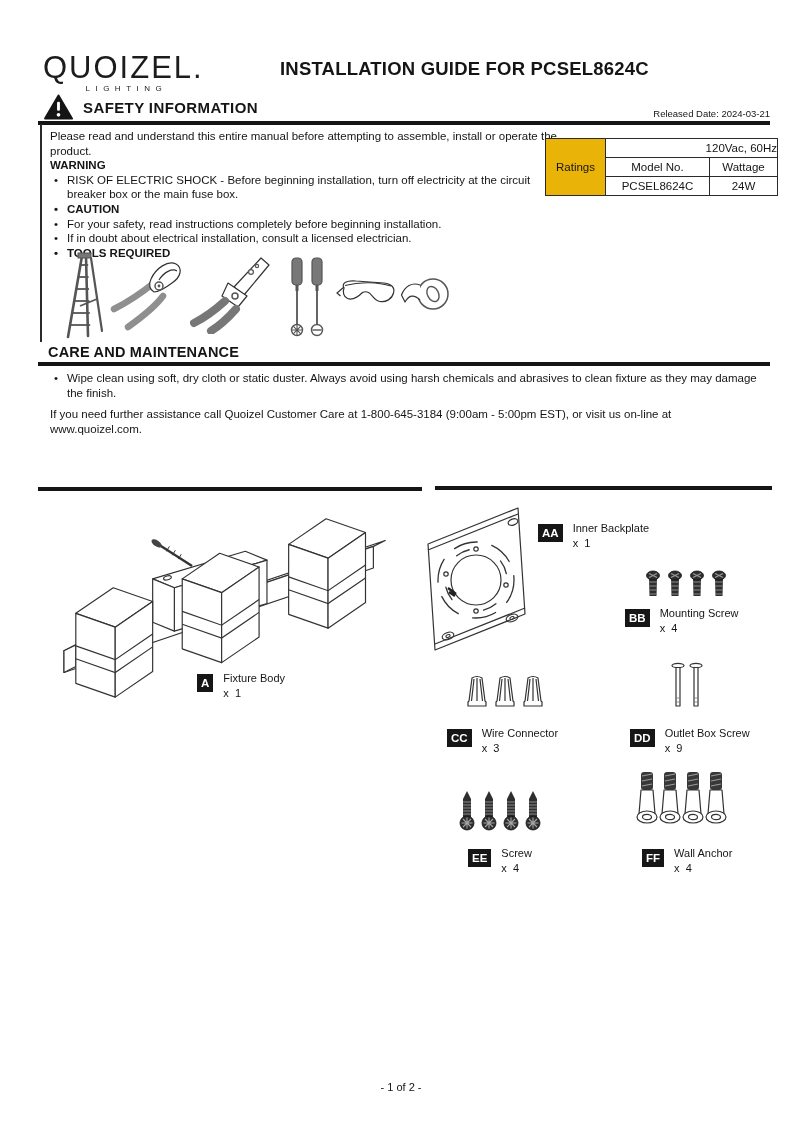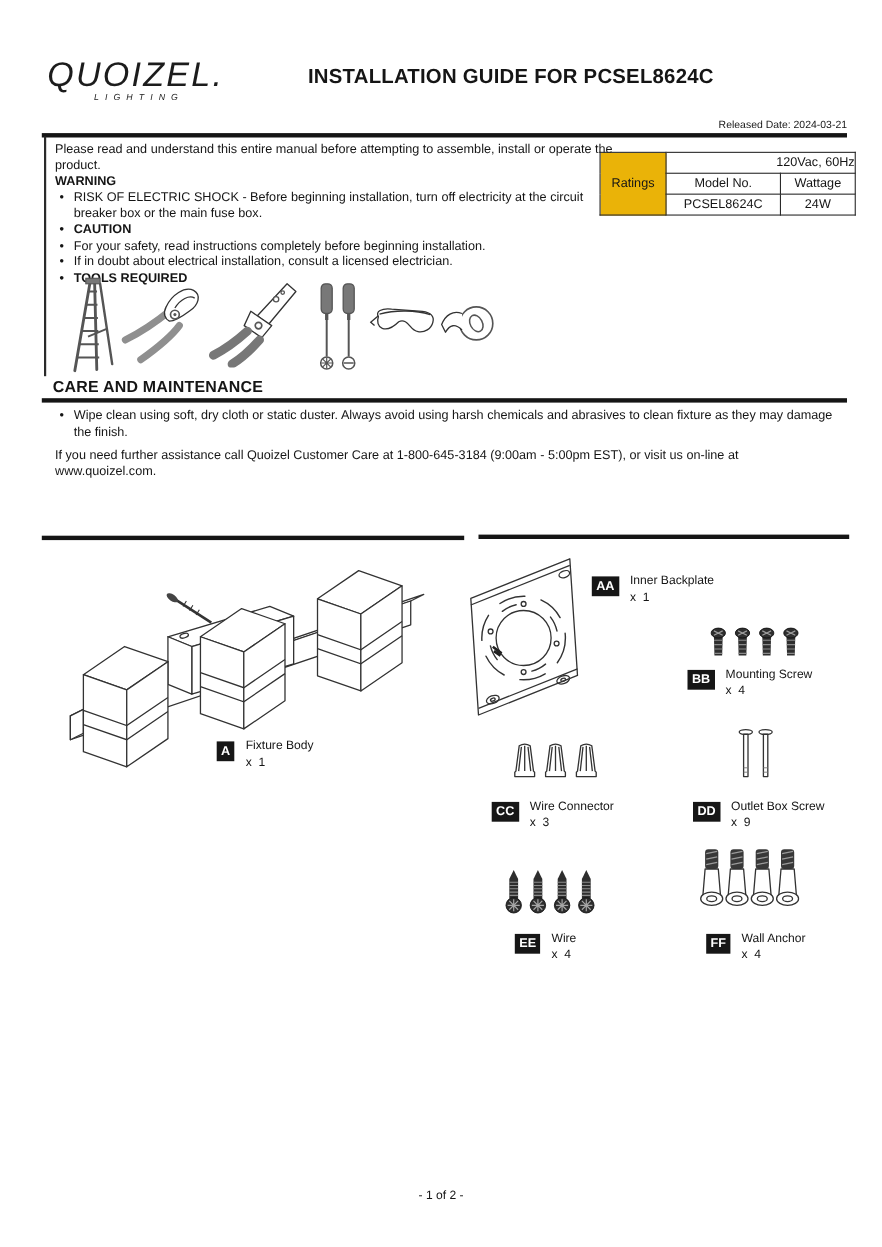--- a/index.html
+++ b/index.html
@@ -4,21 +4,21 @@
 <style>
   * { margin:0; padding:0; box-sizing:border-box; }
   html,body { background:#ffffff; }
   .page {
     position:relative; width:802px; height:1134px; background:#fff;
     font-family:"Liberation Sans","DejaVu Sans",sans-serif; color:#151515;
     overflow:hidden; margin:0 auto;
   }
 
   
-  .logo { position:absolute; left:43px; top:50px;font-style:italic; }
+  .logo { position:absolute; left:43px; top:50px; }
   .logo-brand { font-size:31px; letter-spacing:2px; font-weight:400; color:#1c1c1c; }
   .logo-sub { font-size:8px; letter-spacing:5.5px; text-align:center; margin-top:-2px; padding-left:6px; color:#1c1c1c; }
 
   .doc-title { position:absolute; left:280px; top:58px; font-size:18.5px; font-weight:bold; letter-spacing:0.2px; }
 
   
   .sec-head { position:absolute; display:flex; align-items:center; gap:10px; font-weight:bold; }
   .safety-head { left:44px; top:94px; }
   .safety-head .sec-title { font-size:15px; letter-spacing:0.4px; }
   .released { position:absolute; right:32px; top:108px; font-size:9.5px; }
@@ -71,20 +71,28 @@
 <body>
 
 <div class="page">
 
   <div class="logo">
     <div class="logo-brand">QUOIZEL.</div>
     <div class="logo-sub">LIGHTING</div>
   </div>
   <h1 class="doc-title">INSTALLATION GUIDE FOR PCSEL8624C</h1>
 
+  <div class="sec-head safety-head">
+    <svg width="29" height="26" viewBox="0 0 30 27" style="position:static">
+      <path d="M15,1.5 L29,25.5 L1,25.5 Z" fill="#151515" stroke="#151515" stroke-width="2" stroke-linejoin="round"></path>
+      <rect x="13.5" y="8" width="3" height="9.5" rx="1.4" fill="#fff"></rect>
+      <circle cx="15" cy="21.6" r="1.9" fill="#fff"></circle>
+    </svg>
+    <span class="sec-title">SAFETY INFORMATION</span>
+  </div>
   <div class="released">Released Date: 2024-03-21</div>
   <div class="rule rule-safety"></div>
   <div class="vline-safety"></div>
 
   <div class="safety-text">
     <div>Please read and understand this entire manual before attempting to assemble, install or operate the product.</div>
     <div class="bold">WARNING</div>
     <div class="bullet">RISK OF ELECTRIC SHOCK - Before beginning installation, turn off electricity at the circuit breaker box or the main fuse box.</div>
     <div class="bullet bold">CAUTION</div>
     <div class="bullet">For your safety, read instructions completely before beginning installation.</div>
@@ -389,21 +397,21 @@
     <span class="part-code">DD</span>
     <div class="part-text">
       <div>Outlet Box Screw</div>
       <div class="qty">x  9</div>
     </div>
   </div>
 
   <div class="part-label" style="left:468px; top:846px">
     <span class="part-code">EE</span>
     <div class="part-text">
-      <div>Wire</div>
+      <div>Screw</div>
       <div class="qty">x  4</div>
     </div>
   </div>
 
   <div class="part-label" style="left:642px; top:846px">
     <span class="part-code">FF</span>
     <div class="part-text">
       <div>Wall Anchor</div>
       <div class="qty">x  4</div>
     </div>

